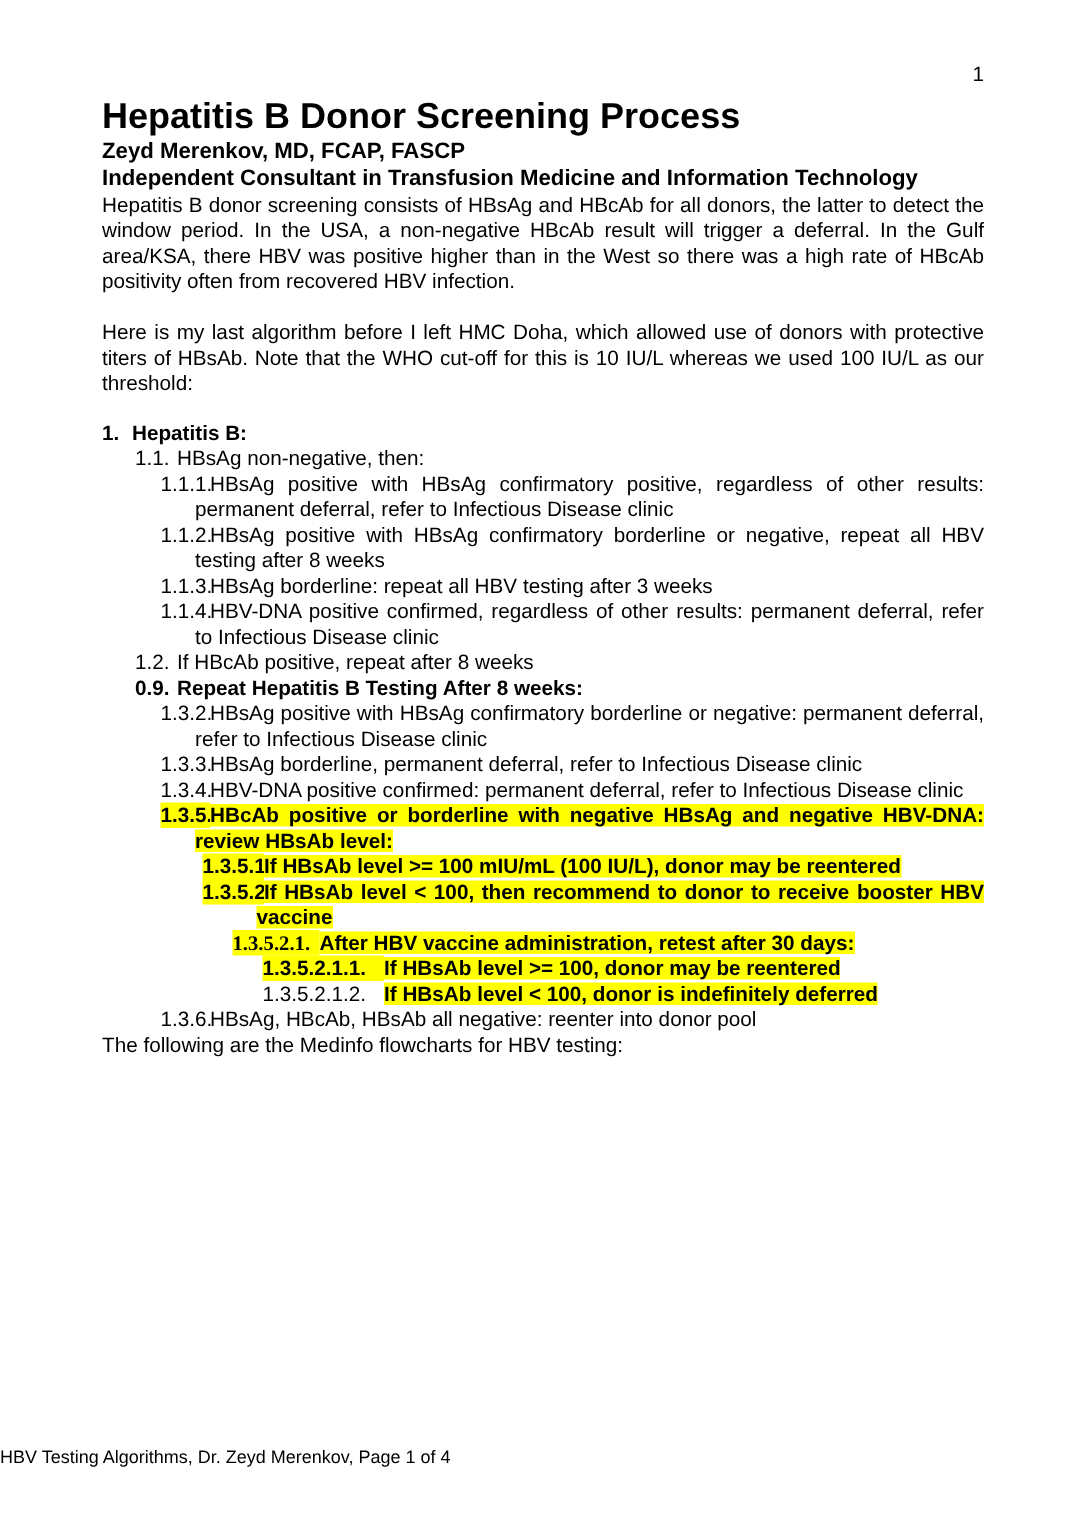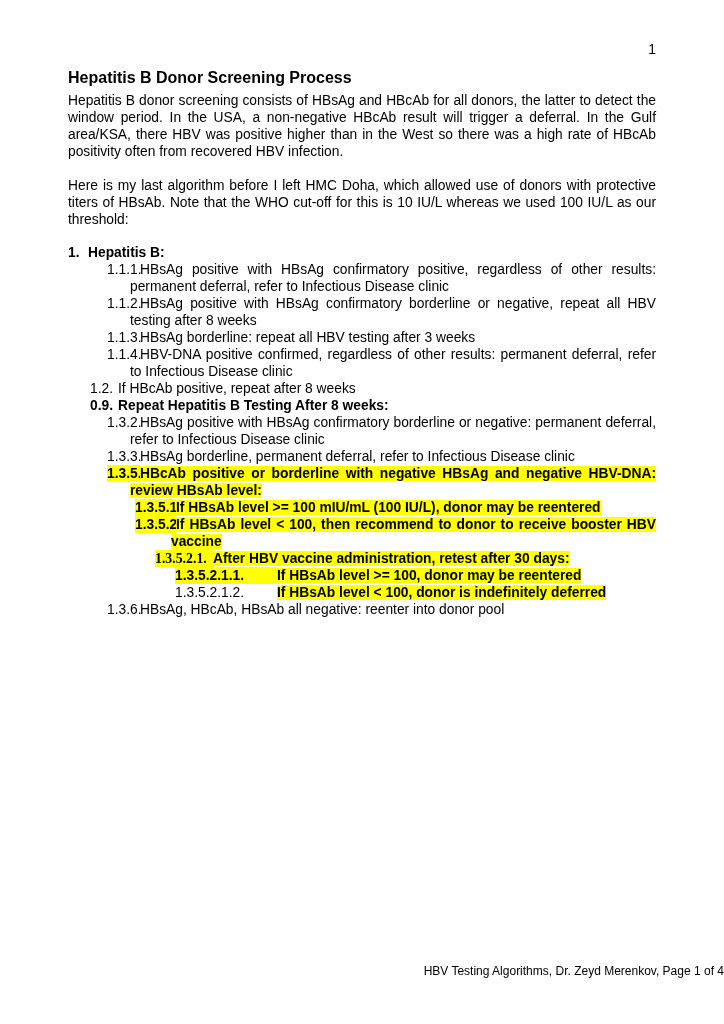--- a/index.html
+++ b/index.html
@@ -21,21 +21,21 @@
     width: 588px;
     padding-top: 66px;
   }
   .page-number {
     position: absolute;
     top: 41px;
     right: 68px;
     font-size: 13.8px;
   }
   h1.doc-title {
-    font-size: 16px;
+    font-size: 24px;
     line-height: 24px;
     font-weight: bold;
     margin: 0 0 2px 0;
   }
   .subtitle {
     font-weight: bold;
     font-size: 14.8px;
     line-height: 18px;
   }
   p.body-para {
@@ -46,55 +46,60 @@
   #para2 { margin-top: 17px; }
   #outline-list { margin-top: 16px; }
   .closing { margin-top: 24px; text-align: left; }
   .li { text-align: justify; }
   .num { display: inline-block; text-indent: 0; }
   .l1 { padding-left: 20px;  text-indent: -20px; }  .l1 .num { width: 20px; }
   .l2 { padding-left: 50px;  text-indent: -28px; }  .l2 .num { width: 28px; }
   .l3 { padding-left: 62px;  text-indent: -23px; }  .l3 .num { width: 33px; }
   .l4 { padding-left: 103px; text-indent: -36px; }  .l4 .num { width: 41px; }
   .l5 { padding-left: 145px; text-indent: -58px; }  .l5 .num { width: 58px; font-family: Liberation Serif, serif; }
-  .l6 { padding-left: 210px; text-indent: -103px; } .l6 .num { width: 102px; }
+  .l6 { padding-left: 210px; text-indent: -103px; } .l6 .num { width: 81px; }
   .l5, .l6 { white-space: nowrap; }
   .b { font-weight: bold; }
   .hl { background: var(--hl, #ffff00); }
   .footer {
     position: absolute;
     top: 963px;
     left: 0;
     width: 100%;
-    text-align: right;
+    text-align: left;
     font-size: 12px;
   }
 </style>
 </head>
 <body>
 
 <div class="page">
   <div class="page-number">1</div>
   <div class="content">
     <h1 class="doc-title">Hepatitis B Donor Screening Process</h1>
+    <div class="subtitle">Zeyd Merenkov, MD, FCAP, FASCP</div>
+    <div class="subtitle">Independent Consultant in Transfusion Medicine and Information Technology</div>
     <p class="body-para" id="para1">Hepatitis B donor screening consists of HBsAg and HBcAb for all donors, the latter to detect the window period.  In the USA, a non-negative HBcAb result will trigger a deferral.  In the Gulf area/KSA, there HBV was positive higher than in the West so there was a high rate of HBcAb positivity often from recovered HBV infection.</p>
     <p class="body-para" id="para2">Here is my last algorithm before I left HMC Doha, which allowed use of donors with protective titers of HBsAb.  Note that the WHO cut-off for this is 10 IU/L whereas we used 100 IU/L as our threshold:</p>
     <div id="outline-list">
         <div class="li l1"><span class="num b">1.</span><span class="txt b">Hepatitis B:</span></div>
+        <div class="li l2"><span class="num">1.1.</span><span class="txt">HBsAg non-negative, then:</span></div>
         <div class="li l3"><span class="num">1.1.1.</span><span class="txt">HBsAg positive with HBsAg confirmatory positive, regardless of other results:  permanent deferral, refer to Infectious Disease clinic</span></div>
         <div class="li l3"><span class="num">1.1.2.</span><span class="txt">HBsAg positive with HBsAg confirmatory borderline or negative, repeat all HBV testing after 8 weeks</span></div>
         <div class="li l3"><span class="num">1.1.3.</span><span class="txt">HBsAg borderline:  repeat all HBV testing after 3 weeks</span></div>
         <div class="li l3"><span class="num">1.1.4.</span><span class="txt">HBV-DNA positive confirmed, regardless of other results:  permanent deferral, refer to Infectious Disease clinic</span></div>
         <div class="li l2"><span class="num">1.2.</span><span class="txt">If HBcAb positive, repeat after 8 weeks</span></div>
         <div class="li l2"><span class="num b">0.9.</span><span class="txt b">Repeat Hepatitis B Testing After 8 weeks:</span></div>
         <div class="li l3"><span class="num">1.3.2.</span><span class="txt">HBsAg positive with HBsAg confirmatory borderline or negative:  permanent deferral, refer to Infectious Disease clinic</span></div>
         <div class="li l3"><span class="num">1.3.3.</span><span class="txt">HBsAg borderline, permanent deferral, refer to Infectious Disease clinic</span></div>
+        <div class="li l3"><span class="num">1.3.4.</span><span class="txt">HBV-DNA positive confirmed:  permanent deferral, refer to Infectious Disease clinic</span></div>
         <div class="li l3"><span class="num hl b">1.3.5.</span><span class="txt b hl">HBcAb positive or borderline with negative HBsAg and negative HBV-DNA:  review HBsAb level:</span></div>
         <div class="li l4"><span class="num hl b">1.3.5.1.</span><span class="txt b hl">If HBsAb level &gt;= 100 mIU/mL (100 IU/L), donor may be reentered</span></div>
         <div class="li l4"><span class="num hl b">1.3.5.2.</span><span class="txt b hl">If HBsAb level &lt; 100, then recommend to donor to receive booster HBV vaccine</span></div>
         <div class="li l5"><span class="num hl b">1.3.5.2.1.</span><span class="txt b hl">After HBV vaccine administration, retest after 30 days:</span></div>
         <div class="li l6"><span class="num hl b">1.3.5.2.1.1.</span><span class="txt b hl">If HBsAb level &gt;= 100, donor may be reentered</span></div>
         <div class="li l6"><span class="num">1.3.5.2.1.2.</span><span class="txt b hl">If HBsAb level &lt; 100, donor is indefinitely deferred</span></div>
         <div class="li l3"><span class="num">1.3.6.</span><span class="txt">HBsAg, HBcAb, HBsAb all negative:  reenter into donor pool</span></div>
       </div>
+    <p class="body-para closing">The following are the Medinfo flowcharts for HBV testing:</p>
   </div>
   <div class="footer">HBV Testing Algorithms, Dr. Zeyd Merenkov, Page 1 of 4</div>
 </div>
 
 </body></html>

